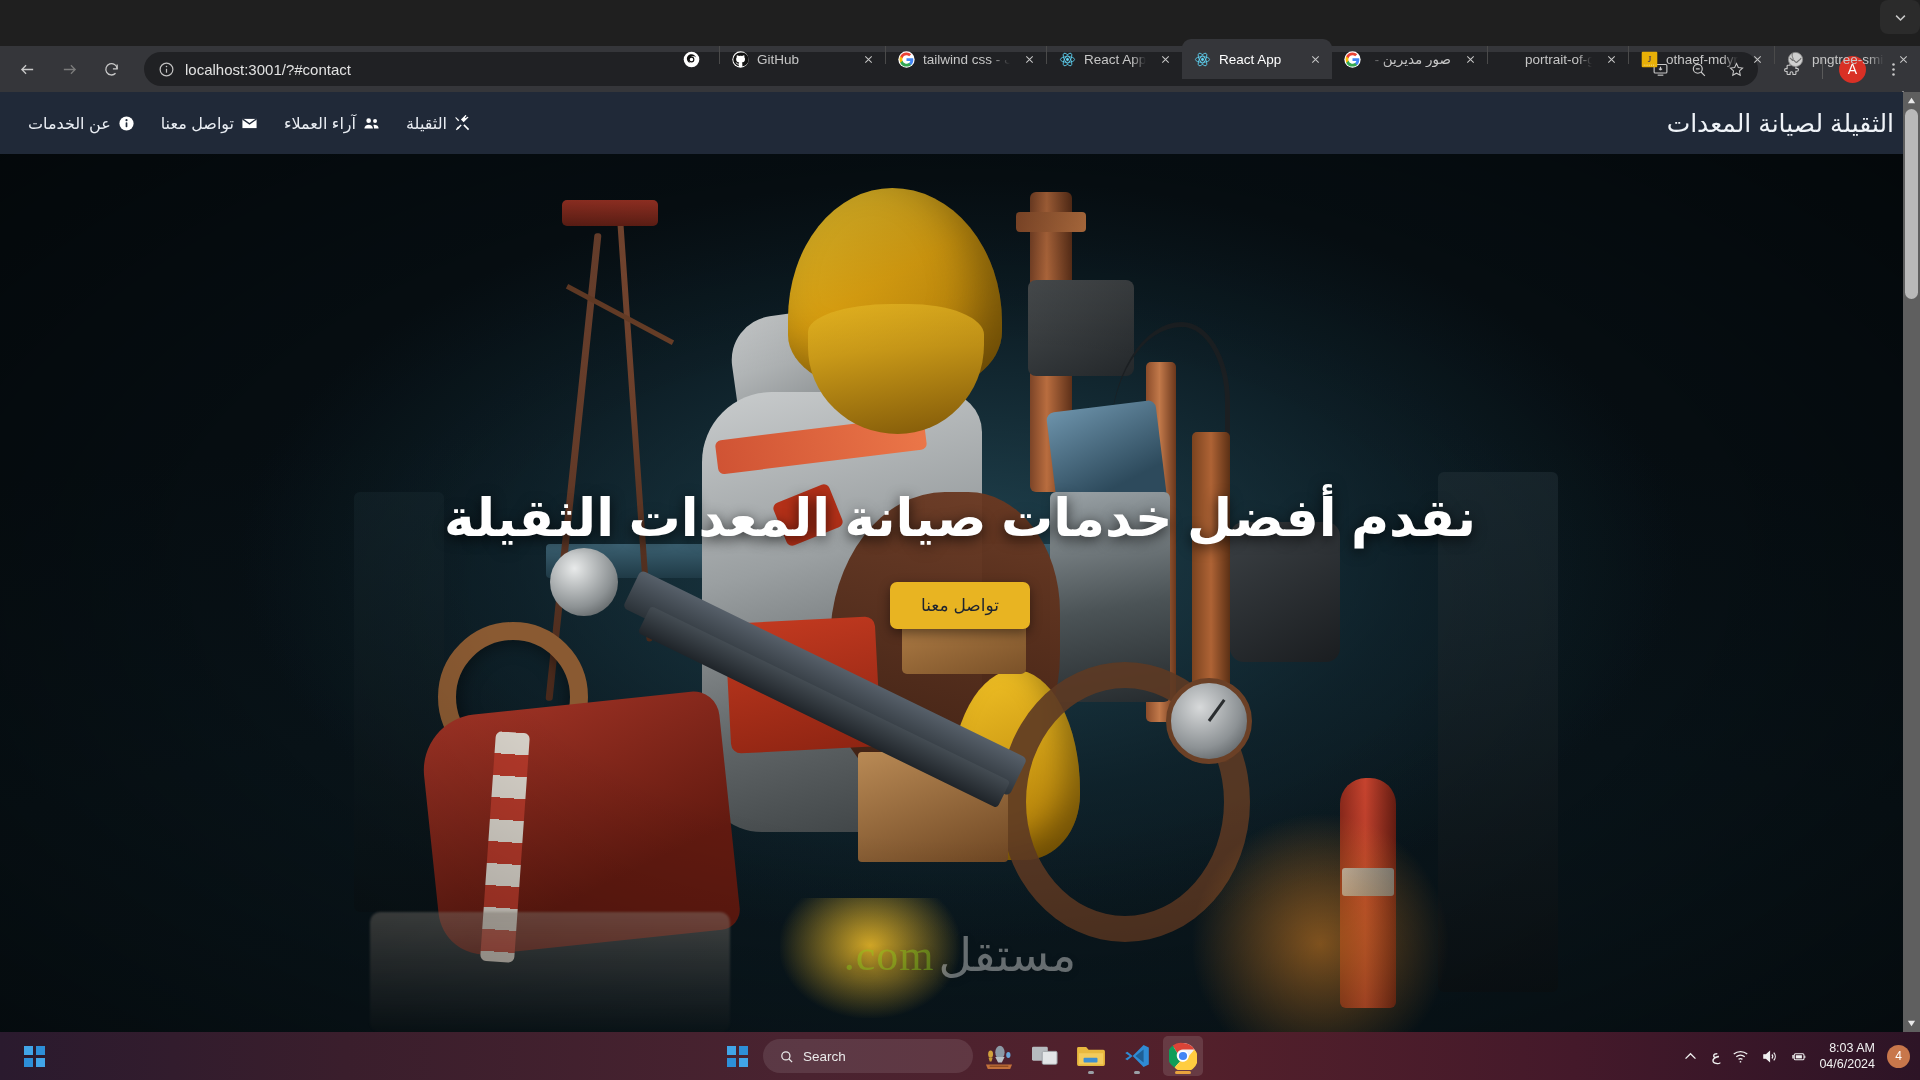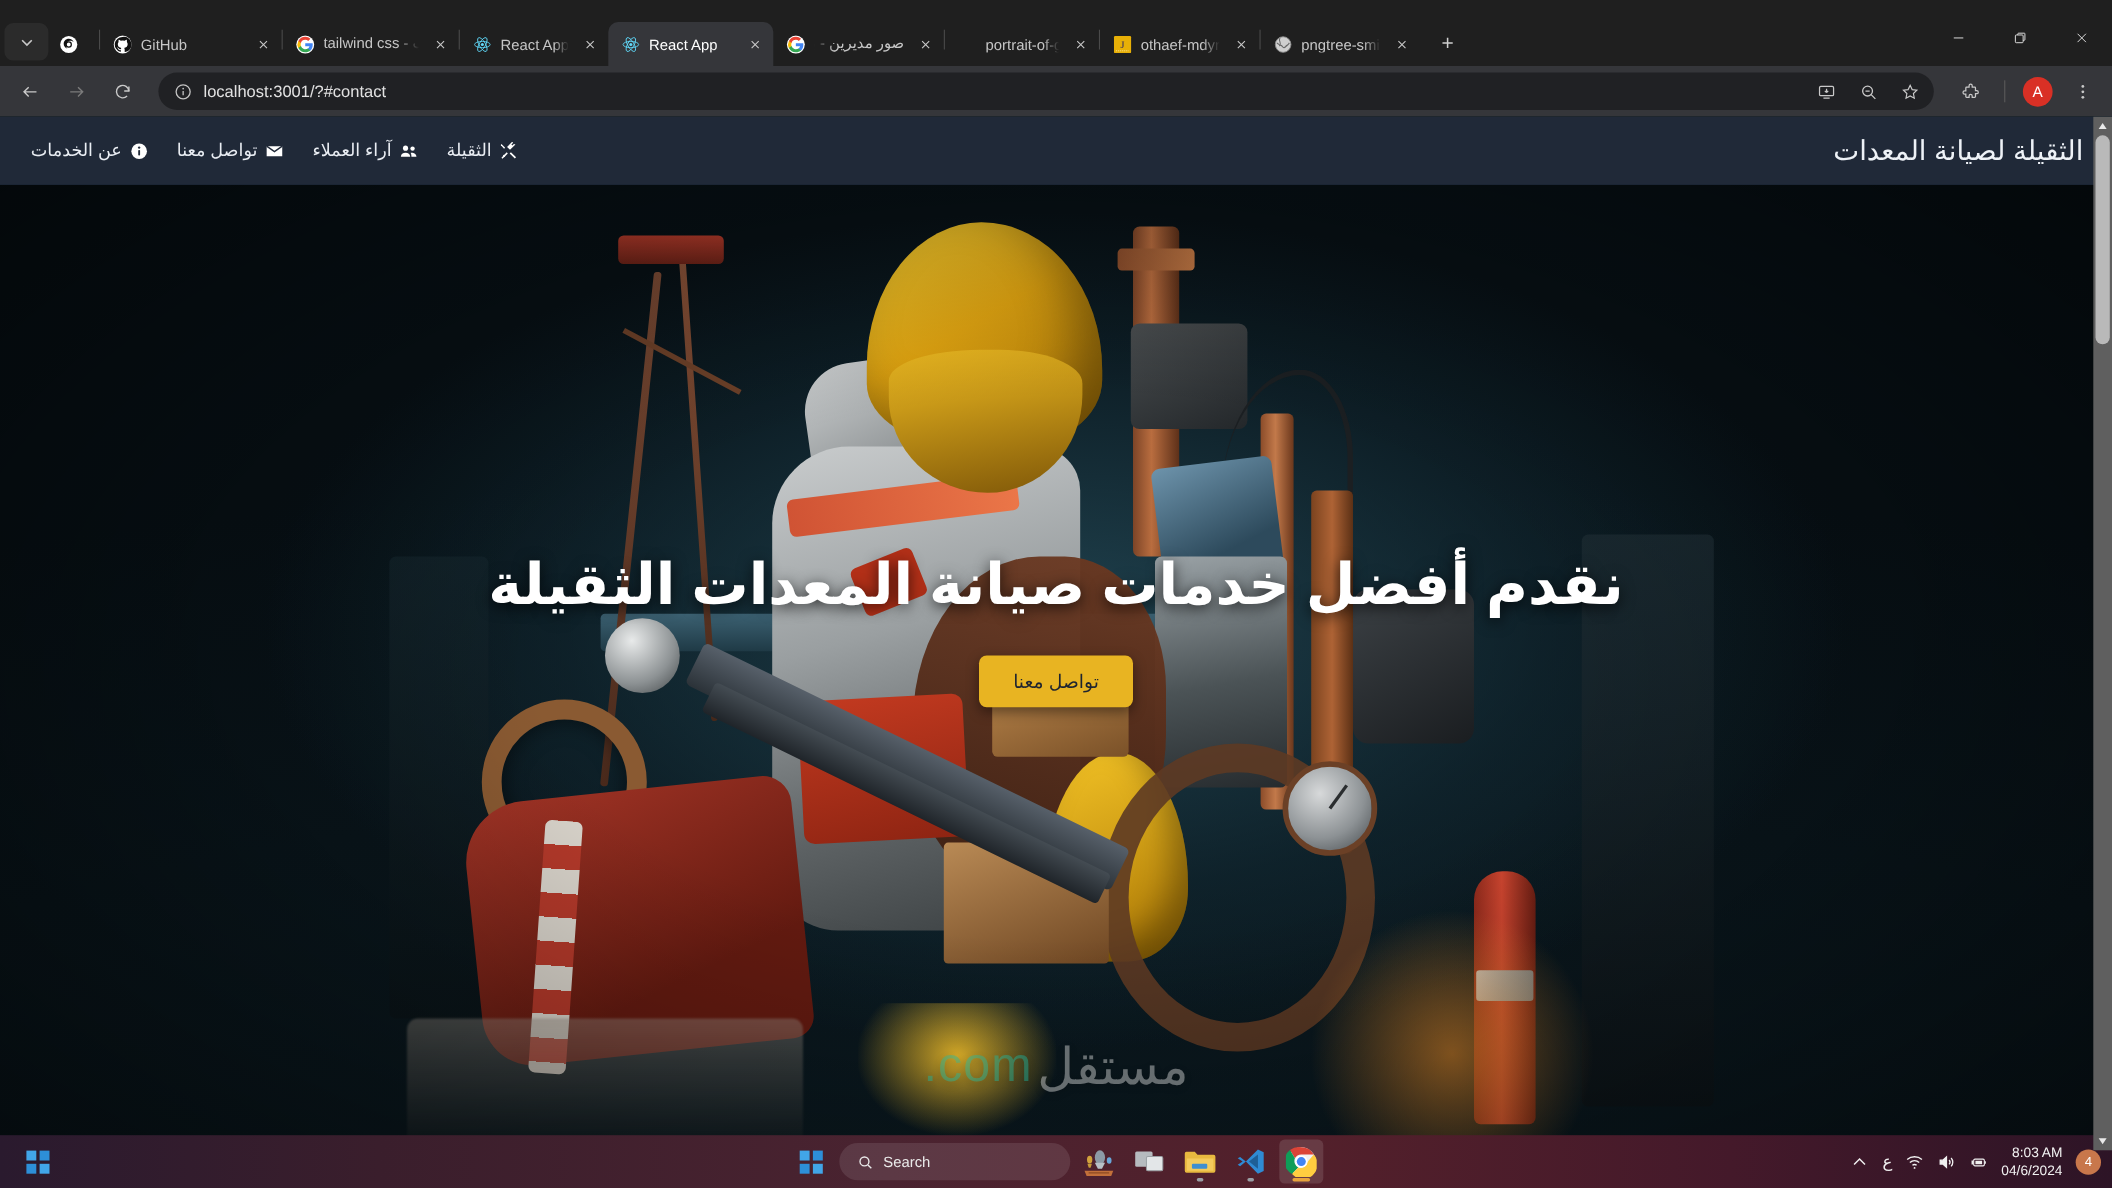--- a/index.html
+++ b/index.html
@@ -10,22 +10,22 @@
     background: #1c1c1c;
   }
 
   .screen { position: relative; width: 1920px; height: 1080px; overflow: hidden; }
 
   
   .browser { position: absolute; top: 0; left: 0; width: 1920px; height: 1032px; background: #1f1f1f; }
 
   
   .tabstrip {
-    position: relative; height: 60px; background: #1f1f1f;
-    display: flex; align-items: flex-end; direction: ltr; padding-left: 4px;
+    position: relative; height: 46px; background: #1f1f1f;
+    display: flex; align-items: flex-end; direction: ltr; padding-left: 4px; flex-direction: column;
   }
   .tab-chevron {
     width: 40px; height: 34px; margin-bottom: 5px; border-radius: 8px;
     display: flex; align-items: center; justify-content: center;
     background: #2b2b2b; color: #c8c8c8; flex: none;
   }
   .tab-chevron svg { width: 15px; height: 15px; }
 
   .tab {
     position: relative; height: 40px; display: flex; align-items: center;
@@ -189,21 +189,21 @@
     padding: 13px 31px; border: none; border-radius: 7px; cursor: pointer;
     box-shadow: 0 4px 12px rgba(0,0,0,.45);
   }
 
   .watermark {
     position: absolute; left: 50%; transform: translateX(-50%); bottom: 50px; z-index: 5;
     display: flex; align-items: center; gap: 4px; opacity: .42;
     color: #e8e8e8; font-size: 46px; direction: rtl; letter-spacing: 1px;
     text-shadow: 0 2px 8px rgba(0,0,0,.4);
   }
-  .watermark .dotcom { font-size: 44px; color: #14b8a6; direction: ltr; }
+  .watermark .dotcom { font-size: 44px; color: #84cc16; direction: ltr; font-family: Liberation Serif, serif; }
 
   
   .pscroll { position: absolute; top: 0; right: 0; width: 17px; height: 940px; background: #5f5f5f; z-index: 9; }
   .pscroll .arrow { width: 17px; height: 17px; display: flex; align-items: center; justify-content: center; color: #e9e9e9; }
   .pscroll .arrow svg { width: 9px; height: 9px; }
   .pscroll .thumb { position: absolute; top: 17px; left: 2px; width: 13px; height: 190px; background: #b9b9b9; border-radius: 7px; }
   .pscroll .btm { position: absolute; bottom: 0; left: 0; }
 
   
   .taskbar {

